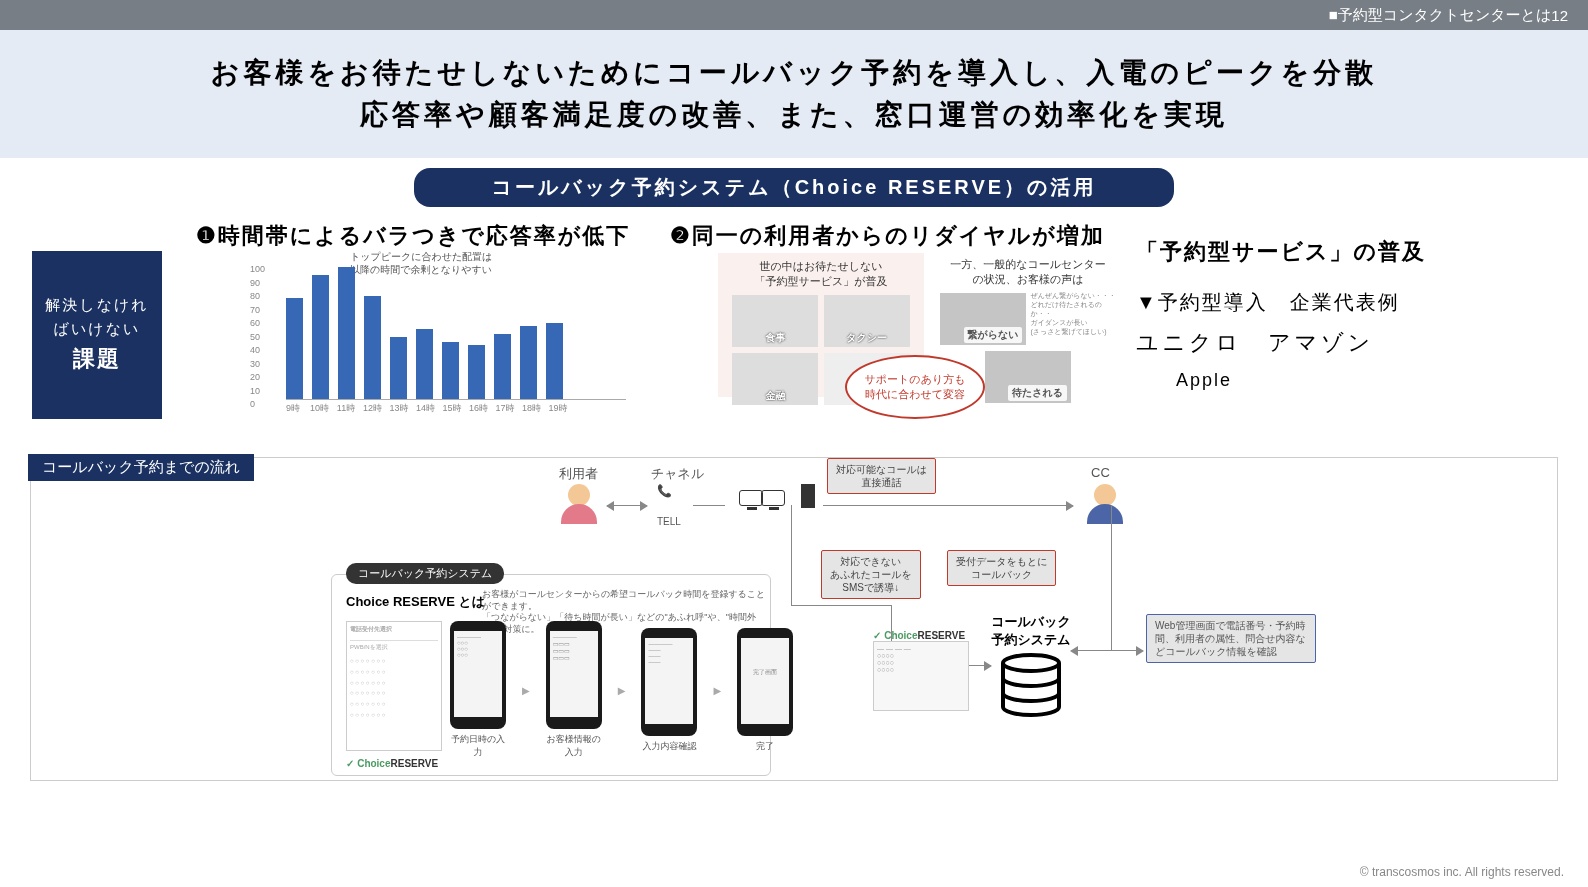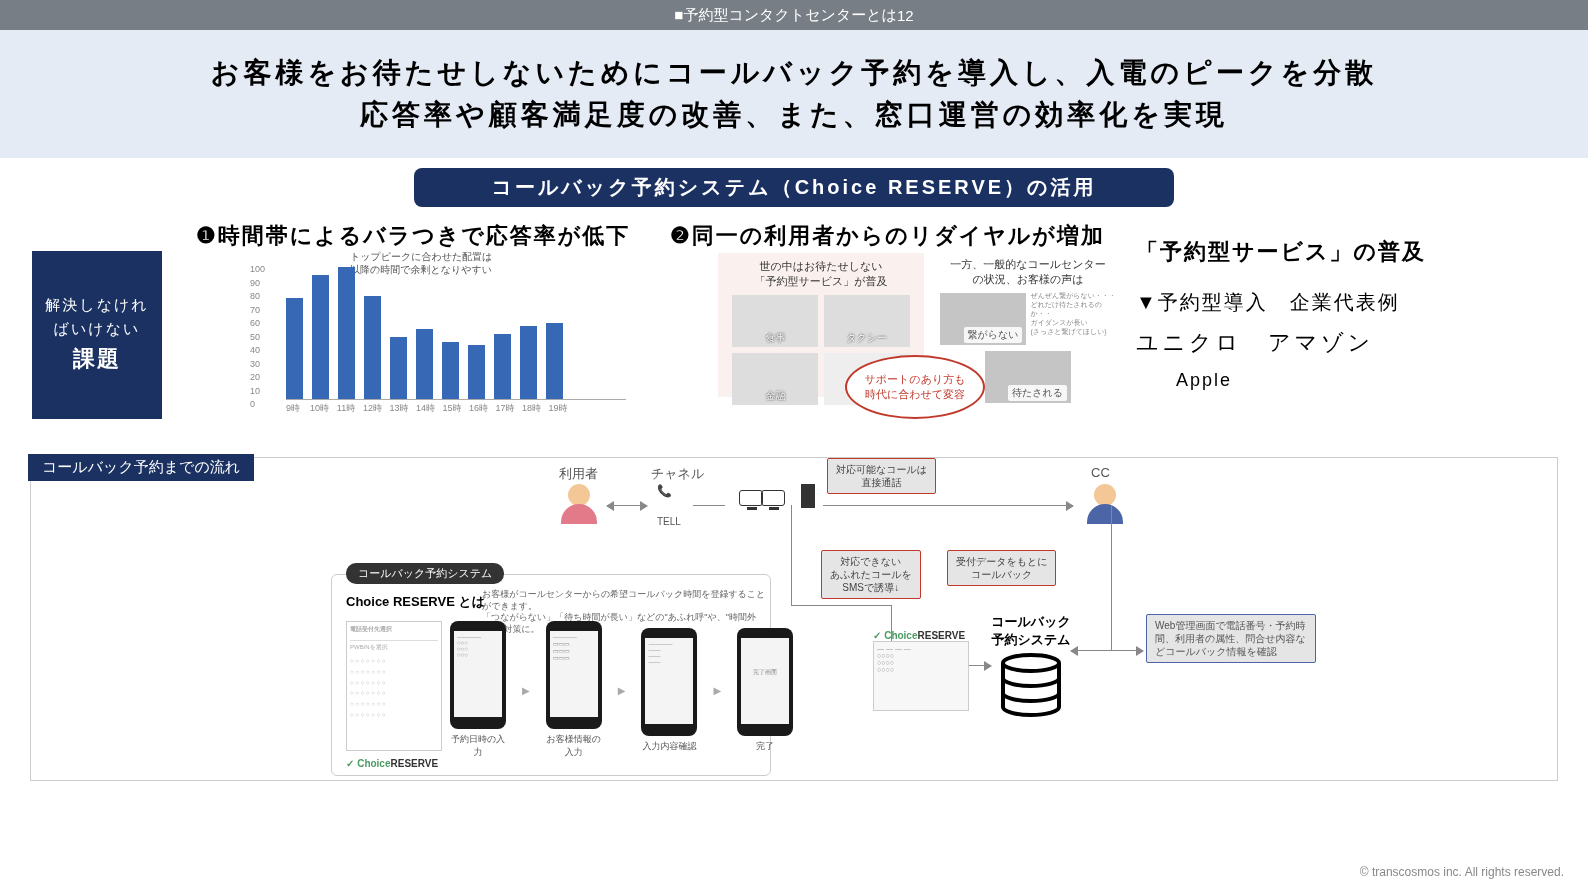--- a/index.html
+++ b/index.html
@@ -1,36 +1,36 @@
 <!DOCTYPE html>
 <html><head>
 <meta charset="utf-8">
 <style>
   * { margin: 0; padding: 0; box-sizing: border-box; }
   body { width: 1588px; height: 887px; font-family: "Hiragino Kaku Gothic Pro", "Meiryo", sans-serif; background: #fff; position: relative; overflow: hidden; }
-  .topbar { background: #777e85; color: #fff; height: 30px; display: flex; align-items: center; justify-content: center; padding: 0 20px; font-size: 15px; }
+  .topbar { background: #777e85; color: #fff; height: 30px; display: flex; align-items: center; justify-content: flex-end; padding: 0 20px; font-size: 15px; }
   .hero { background: #e4ebf5; padding: 22px 0; text-align: center; }
   .hero h1 { font-size: 28px; font-weight: 700; letter-spacing: 4px; line-height: 1.5; }
-  .pill { background: #1a3161; color: #fff; width: 760px; margin: 10px auto 14px; border-radius: 8px; text-align: center; font-size: 20px; font-weight: 700; padding: 6px 0; letter-spacing: 3px; }
+  .pill { background: #1a3161; color: #fff; width: 760px; margin: 10px auto 14px; border-radius: 16px; text-align: center; font-size: 20px; font-weight: 700; padding: 6px 0; letter-spacing: 3px; }
   .mid { position: relative; height: 230px; }
   .sidebox { position: absolute; left: 32px; top: 30px; width: 130px; height: 168px; background: #1a3161; color: #fff; display: flex; flex-direction: column; align-items: center; justify-content: center; font-size: 15px; text-align: center; line-height: 1.6; letter-spacing: 2px; }
   .sidebox .big { font-size: 22px; font-weight: 700; }
   .p1title { position: absolute; left: 196px; top: 0; font-size: 22px; font-weight: 700; letter-spacing: 2px; }
   .chart { position: absolute; left: 250px; top: 34px; width: 390px; height: 165px; }
   .chart-note { position: absolute; left: 100px; top: -5px; font-size: 10px; color: #555; line-height: 1.3; }
   .bars { position: absolute; left: 36px; top: 10px; width: 340px; height: 135px; display: flex; align-items: flex-end; gap: 9px; border-bottom: 1px solid #aaa; }
   .bar { width: 17px; background: #3768b6; }
   .ylabels { position: absolute; left: 0; top: 8px; font-size: 9px; color: #888; line-height: 13.5px; }
   .xlabels { position: absolute; left: 32px; top: 147px; display: flex; gap: 4.5px; font-size: 9px; color: #888; justify-content: space-between; }
   .xlabels span { width: 22px; text-align: center; }
   .p2title { position: absolute; left: 670px; top: 0; font-size: 22px; font-weight: 700; letter-spacing: 2px; }
   .panelL { position: absolute; left: 718px; top: 32px; width: 206px; height: 144px; background: #faf0ee; padding: 6px; font-size: 11px; text-align: center; color: #333; }
   .panelR { position: absolute; left: 930px; top: 32px; width: 196px; height: 168px; padding: 4px; font-size: 11px; text-align: center; color: #333; }
   .imgph { width: 86px; height: 52px; background: #ddd; display: inline-block; margin: 2px 1px; position: relative; font-size: 10px; }
-  .imgph .lbl { position: absolute; bottom: 2px; left: 0; right: 0; text-align: center; color: #fff; font-size: 10px; text-shadow: 0 0 2px #000; }
+  .imgph .lbl { position: absolute; bottom: 2px; left: 0; right: 0; text-align: center; color: #fff; font-size: 10px; text-shadow: 0 0 2px #000; font-weight: bold; }
   .imgphR { background: #c5c5c5; }
   .imgphR .lbl { right: 4px; left: auto; color: #555; text-shadow: none; background: rgba(255,255,255,.85); padding: 1px 4px; border-radius: 2px; }
   .circ { position: absolute; left: 845px; top: 134px; width: 140px; height: 64px; border: 2px solid #c0392b; border-radius: 50%; background: #fff; display: flex; align-items: center; justify-content: center; font-size: 11px; color: #c0392b; text-align: center; line-height: 1.4; }
   .right3 { position: absolute; left: 1136px; top: 16px; width: 450px; }
   .r3title { font-size: 22px; font-weight: 700; letter-spacing: 2px; }
   .r3sub { margin-top: 22px; font-size: 20px; letter-spacing: 2px; }
   .r3row { margin-top: 12px; font-size: 22px; letter-spacing: 4px; }
   .r3row2 { margin-top: 12px; font-size: 18px; letter-spacing: 2px; margin-left: 40px; }
   .flow { position: relative; border: 1px solid #ccc; margin: 6px 30px 0 30px; height: 324px; }
   .flowlabel { position: absolute; left: -3px; top: -4px; background: #1a3161; color: #fff; font-size: 15px; padding: 4px 14px; }

